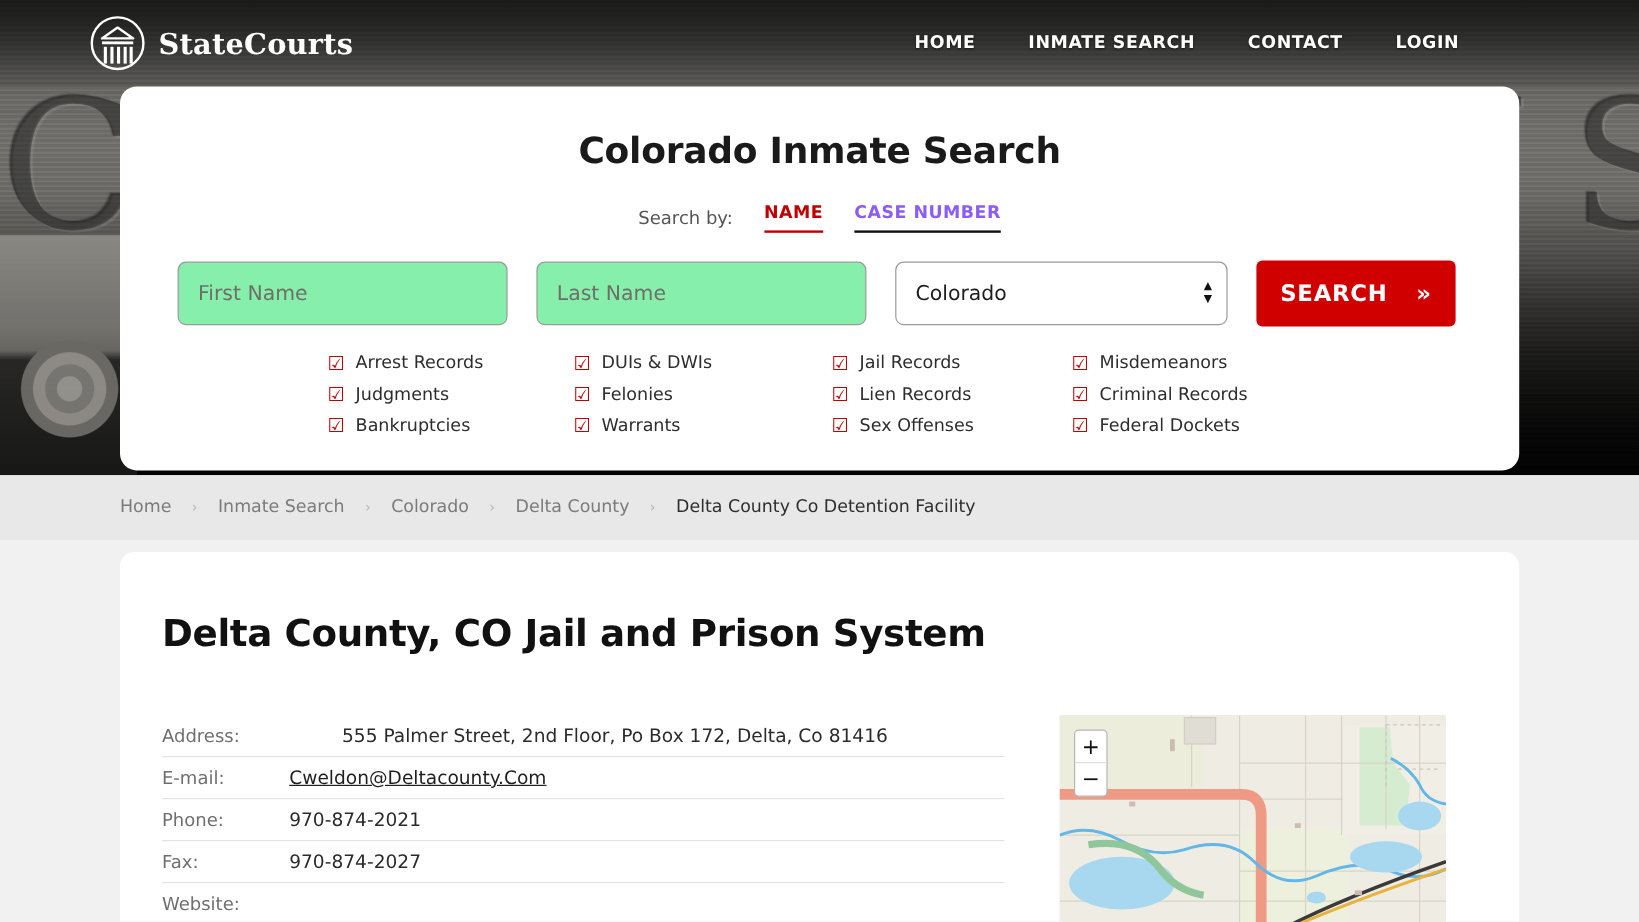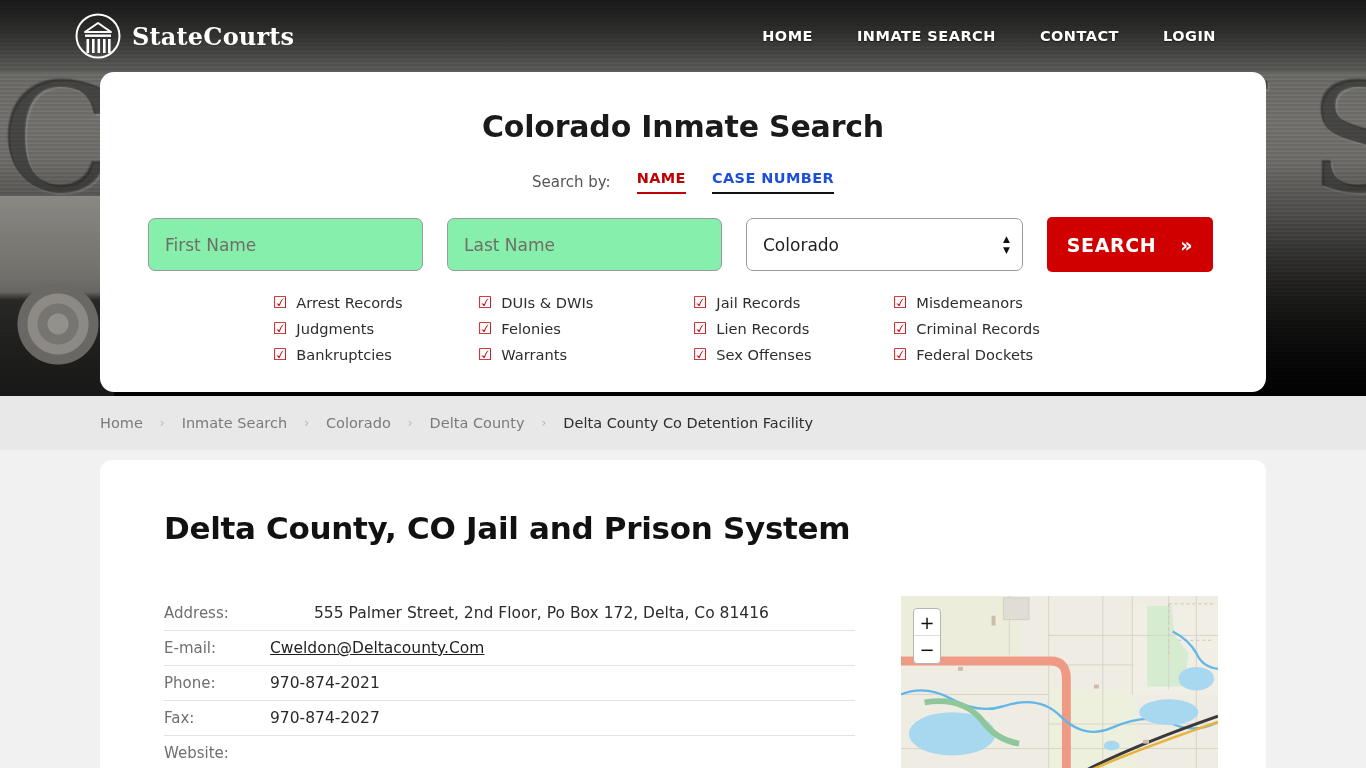--- a/index.html
+++ b/index.html
@@ -92,21 +92,21 @@
   .searchby-row {
     display: flex; align-items: center; justify-content: center;
     gap: 26px; margin-top: 26px;
   }
   .searchby-label { font-size: 15px; color: #555; }
   .tab {
     font-size: 14.5px; font-weight: 700; letter-spacing: .4px;
     padding-bottom: 6px; cursor: pointer; text-transform: uppercase;
   }
   .tab.active { color: #c00000; border-bottom: 2.5px solid #c00000; }
-  .tab.inactive { color: #1d4ed8; border-bottom: 2.5px solid #111; }
+  .tab.inactive { color: #8b5cf6; border-bottom: 2.5px solid #111; }
 
   .form-row {
     display: flex; align-items: center;
     gap: 24px; margin-top: 23px;
   }
   .field {
     height: 53px; border-radius: 7px;
     border: 1px solid #9a9a9a;
     background: #86efac;
     font-size: 17px; color: #6a6a62;
@@ -166,21 +166,21 @@
   .crumb a { color: #7b7b7b; text-decoration: none; }
   .crumb .sep { color: #b6b6b6; font-size: 12px; }
   .crumb .current { color: #2e2e2e; }
 
   
   .content-card {
     position: absolute; top: 460px; left: 100px;
     width: 1166px; height: 308px;
     background: #ffffff;
     border-radius: 12px 12px 0 0;
-    padding: 50px 48px 0 64px;
+    padding: 50px 48px 0 35px;
   }
   .page-title {
     font-size: 31px; font-weight: 700; color: #111;
     margin: 0 0 0 0; letter-spacing: -.3px;
   }
   .lower {
     display: flex; gap: 46px; margin-top: 50px;
   }
   .info-table { width: 702px; }
   .info-row {

